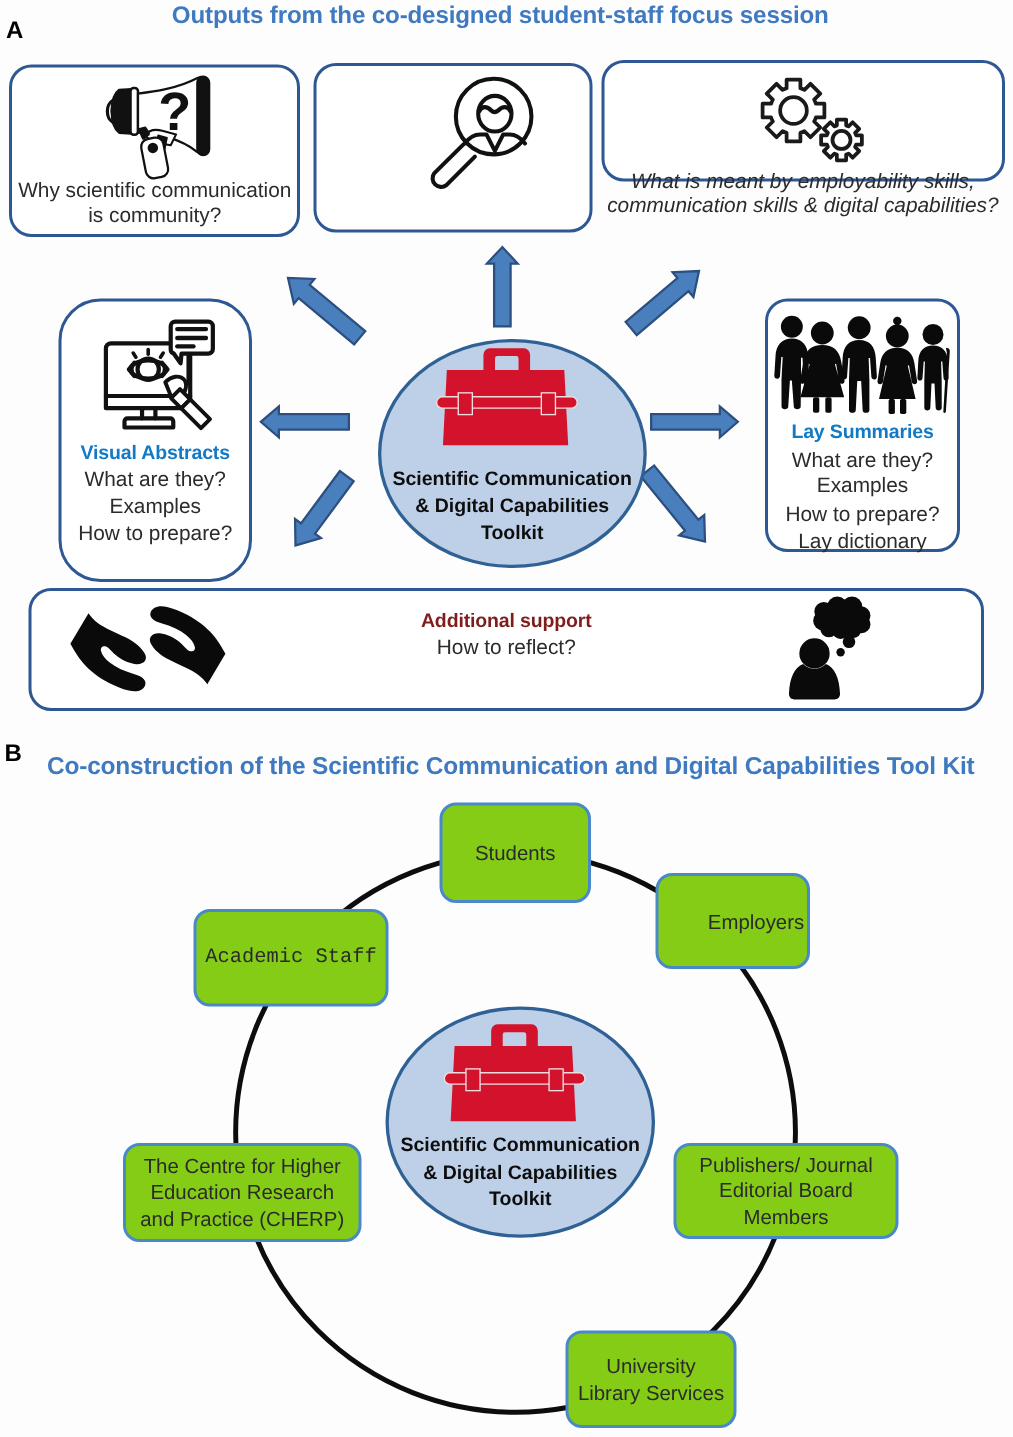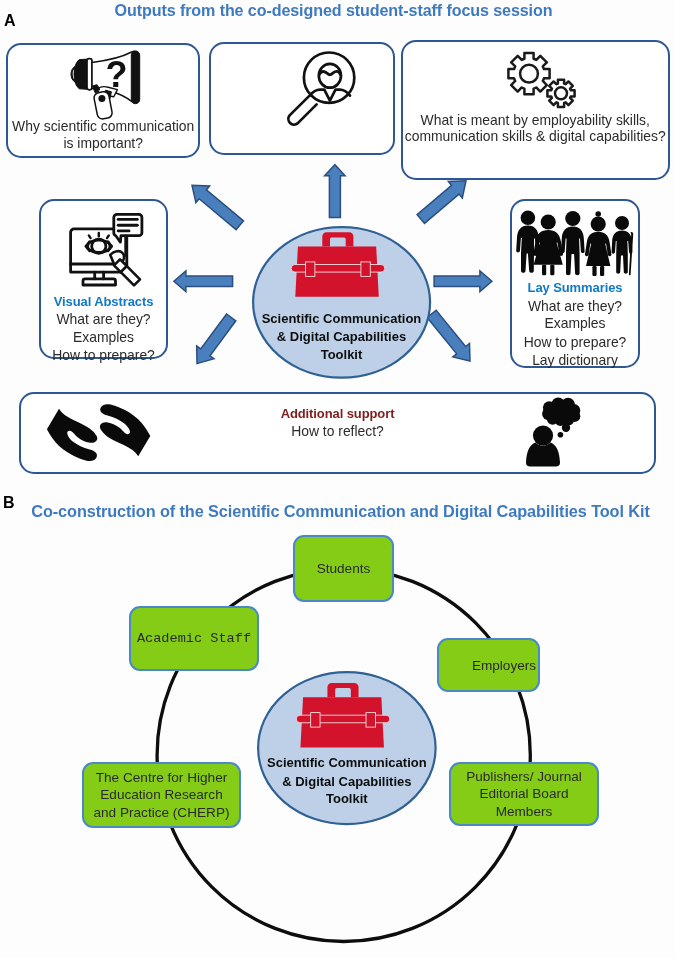--- a/index.html
+++ b/index.html
@@ -42,21 +42,21 @@
         <path d="M24.4 41.0 L27.3 47.6 L32.4 45.2 L28.8 39.9 Z" fill="#111" stroke="#111" stroke-width="1.2" stroke-linejoin="round"></path>
         <path d="M28.8 45.0 C31.4 41.6 35.6 41.0 40.2 42.2 L49.4 44.6 L45.8 51.8 L32.8 49.6 Z" fill="#fff" stroke="#111" stroke-width="1.4" stroke-linejoin="round"></path>
         <path d="M37.4 45.2 L43.4 46.8 L41.8 54.5 L35.8 52.8 Z" fill="#111" stroke="#111" stroke-width="1.0" stroke-linejoin="round"></path>
         <rect x="27.6" y="47.0" width="15.0" height="26.6" rx="5.2" fill="#fff" stroke="#111" stroke-width="1.5" transform="rotate(-11 35.1 60.3)"></rect>
         <circle cx="33.9" cy="53.6" r="3.5" fill="#111"></circle>
         <circle cx="30.4" cy="44.2" r="1.6" fill="#111"></circle>
         <text x="48.5" y="41.5" font-family="'Liberation Sans',sans-serif" font-size="36" font-weight="bold" fill="#111" text-anchor="middle">?</text>
       </svg>
     </div>
     <div class="ctext" style="top:73px;font-size:13.9px;">Why scientific communication</div>
-    <div class="ctext" style="top:90.5px;font-size:13.9px;">is important?</div>
+    <div class="ctext" style="top:90.5px;font-size:13.9px;">is community?</div>
   </div>
 
   <div class="card" style="left:209px;top:41.9px;width:186px;height:112.9px;">
     <div class="abs" style="left:71px;top:2px;">
       <svg width="80" height="86" viewBox="0 0 80 86">
         <g fill="none" stroke="#111" stroke-width="2.7" stroke-linecap="round" stroke-linejoin="round">
 
           <path d="M26.8 50.4 L7.6 69.4 A5.7 5.7 0 0 0 15.6 77.4 L34.6 58.4"></path>
 
           <circle cx="47.1" cy="31.7" r="25.2"></circle>
@@ -64,36 +64,36 @@
           <ellipse cx="47.9" cy="29.8" rx="11.1" ry="11.9"></ellipse>
 
           <path d="M37.4 28.3 C39.2 24.2 43.0 25.0 45.5 27.6 C47.0 29.1 48.9 29.0 50.3 27.5 C52.8 24.9 56.6 24.2 58.4 28.3" fill="none" stroke="#111" stroke-width="2.9" stroke-linecap="round"></path>
 
           <path d="M27.8 49.6 C31.2 45.2 34.2 43.6 38.0 43.6 L42.3 43.6 L47.9 54.6 L53.5 43.6 L57.8 43.6 C61.6 43.6 64.6 45.2 68.0 49.6"></path>
         </g>
       </svg>
     </div>
   </div>
 
-  <div class="card" style="left:400.5px;top:39.7px;width:269.5px;height:140px;">
+  <div class="card" style="left:400.5px;top:39.7px;width:269.5px;height:81px;font-style:italic;">
     <div class="abs" style="left:100px;top:4px;">
       <svg width="80" height="68" viewBox="0 0 80 68">
         <g fill="#fff" stroke="#1a1a1a" stroke-width="2.5" stroke-linejoin="round">
           <path d="M 21.40 12.79 L 21.40 7.10 L 30.60 7.10 L 30.60 12.79 A 15.60 15.60 0 0 1 33.29 13.91 L 37.31 9.88 L 43.82 16.39 L 39.79 20.41 A 15.60 15.60 0 0 1 40.91 23.10 L 46.60 23.10 L 46.60 32.30 L 40.91 32.30 A 15.60 15.60 0 0 1 39.79 34.99 L 43.82 39.01 L 37.31 45.52 L 33.29 41.49 A 15.60 15.60 0 0 1 30.60 42.61 L 30.60 48.30 L 21.40 48.30 L 21.40 42.61 A 15.60 15.60 0 0 1 18.71 41.49 L 14.69 45.52 L 8.18 39.01 L 12.21 34.99 A 15.60 15.60 0 0 1 11.09 32.30 L 5.40 32.30 L 5.40 23.10 L 11.09 23.10 A 15.60 15.60 0 0 1 12.21 20.41 L 8.18 16.39 L 14.69 9.88 L 18.71 13.91 A 15.60 15.60 0 0 1 21.40 12.79 Z"></path>
           <circle cx="26" cy="27.7" r="8.9"></circle>
           <path d="M 54.90 37.58 L 54.90 33.70 L 61.10 33.70 L 61.10 37.58 A 10.20 10.20 0 0 1 62.68 38.24 L 65.42 35.49 L 69.81 39.88 L 67.06 42.62 A 10.20 10.20 0 0 1 67.72 44.20 L 71.60 44.20 L 71.60 50.40 L 67.72 50.40 A 10.20 10.20 0 0 1 67.06 51.98 L 69.81 54.72 L 65.42 59.11 L 62.68 56.36 A 10.20 10.20 0 0 1 61.10 57.02 L 61.10 60.90 L 54.90 60.90 L 54.90 57.02 A 10.20 10.20 0 0 1 53.32 56.36 L 50.58 59.11 L 46.19 54.72 L 48.94 51.98 A 10.20 10.20 0 0 1 48.28 50.40 L 44.40 50.40 L 44.40 44.20 L 48.28 44.20 A 10.20 10.20 0 0 1 48.94 42.62 L 46.19 39.88 L 50.58 35.49 L 53.32 38.24 A 10.20 10.20 0 0 1 54.90 37.58 Z"></path>
           <circle cx="58" cy="47.3" r="6.0"></circle>
         </g>
       </svg>
     </div>
     <div class="ctext" style="top:70px;font-size:13.9px;">What is meant by employability skills,</div>
     <div class="ctext" style="top:86px;font-size:13.9px;">communication  skills &amp; digital capabilities?</div>
   </div>
 
-  <div class="card" style="left:39px;top:199px;width:129px;height:160px;">
+  <div class="card" style="left:39px;top:199px;width:129px;height:189px;border-radius:28px;">
     <div class="abs" style="left:19px;top:5px;">
       <svg width="92" height="86" viewBox="0 0 92 86">
         <g fill="none" stroke="#111" stroke-width="2.8" stroke-linecap="round" stroke-linejoin="round">
 
           <path d="M14.0 22.9 L66.8 22.9 L66.8 66.1 L10.6 66.1 L10.6 26.3 A3.4 3.4 0 0 1 14.0 22.9 Z"></path>
           <path d="M10.6 58.0 L66.8 58.0"></path>
 
           <path d="M34.7 66.1 L34.7 72.9 M43.6 66.1 L43.6 72.9"></path>
           <path d="M25.0 72.9 L53.5 72.9 A2.0 2.0 0 0 1 55.5 74.9 L55.5 79.0 L23.0 79.0 L23.0 74.9 A2.0 2.0 0 0 1 25.0 72.9 Z"></path>
 
@@ -234,35 +234,41 @@
   <svg class="abs" style="left:0;top:490px;" width="675" height="468">
     <circle cx="343.7" cy="264.9" r="186.6" fill="none" stroke="#0d0d0d" stroke-width="3.3"></circle>
   </svg>
 
   <div class="card-b" style="left:293px;top:535px;width:101px;height:67px;">
     <div style="font-size:13.6px;">Students</div>
   </div>
   <div class="card-b" style="left:129px;top:606px;width:130px;height:65px;font-family:Liberation Mono, monospace;">
     <div style="font-size:13.6px;">Academic Staff</div>
   </div>
-  <div class="card-b" style="left:437px;top:638px;width:103px;height:54px;padding-left:31px;">
+  <div class="card-b" style="left:437px;top:582px;width:103px;height:64px;padding-left:31px;">
     <div style="font-size:13.6px;">Employers</div>
   </div>
   <div class="card-b" style="left:449px;top:762px;width:150px;height:64px;">
     <div style="font-size:13.6px;line-height:17.3px;">
       <div>Publishers/ Journal</div>
       <div>Editorial Board</div>
       <div>Members</div>
     </div>
   </div>
   <div class="card-b" style="left:82px;top:762px;width:159px;height:66px;">
     <div style="font-size:13.6px;line-height:17.3px;">
       <div>The Centre for Higher</div>
       <div>Education Research</div>
       <div>and Practice (CHERP)</div>
+    </div>
+  </div>
+  <div class="card-b" style="left:377px;top:887px;width:114px;height:65px;">
+    <div style="font-size:13.6px;line-height:17.3px;">
+      <div>University</div>
+      <div>Library Services</div>
     </div>
   </div>
 
   <div class="abs" style="left:257px;top:671.4px;width:179.7px;height:154.2px;">
     <svg width="179.7" height="154.2" viewBox="0 0 179.7 154.2" style="position:absolute;left:0;top:0;overflow:visible;">
       <ellipse cx="89.85" cy="77.1" rx="88.75" ry="76.0" fill="#bdd0e7" stroke="#2f6195" stroke-width="2.2"></ellipse>
       <g transform="translate(0.25,2.1)">
         <path d="M74.4 9.8 L97.1 9.8 A4.2 4.2 0 0 1 101.3 14.0 L101.3 24.2 L93.6 24.2 L93.6 16.6 A1.6 1.6 0 0 0 92.0 15.0 L79.5 15.0 A1.6 1.6 0 0 0 77.9 16.6 L77.9 24.2 L70.2 24.2 L70.2 14.0 A4.2 4.2 0 0 1 74.4 9.8 Z" fill="#d3122c"></path>
         <path d="M45.8 24.2 L124.1 24.2 L126.7 74.4 L43.2 74.4 Z" fill="#d3122c"></path>
         <rect x="39" y="42.1" width="93.7" height="7.6" rx="3.8" fill="#d3122c" stroke="#f2dde1" stroke-width="0.9"></rect>

